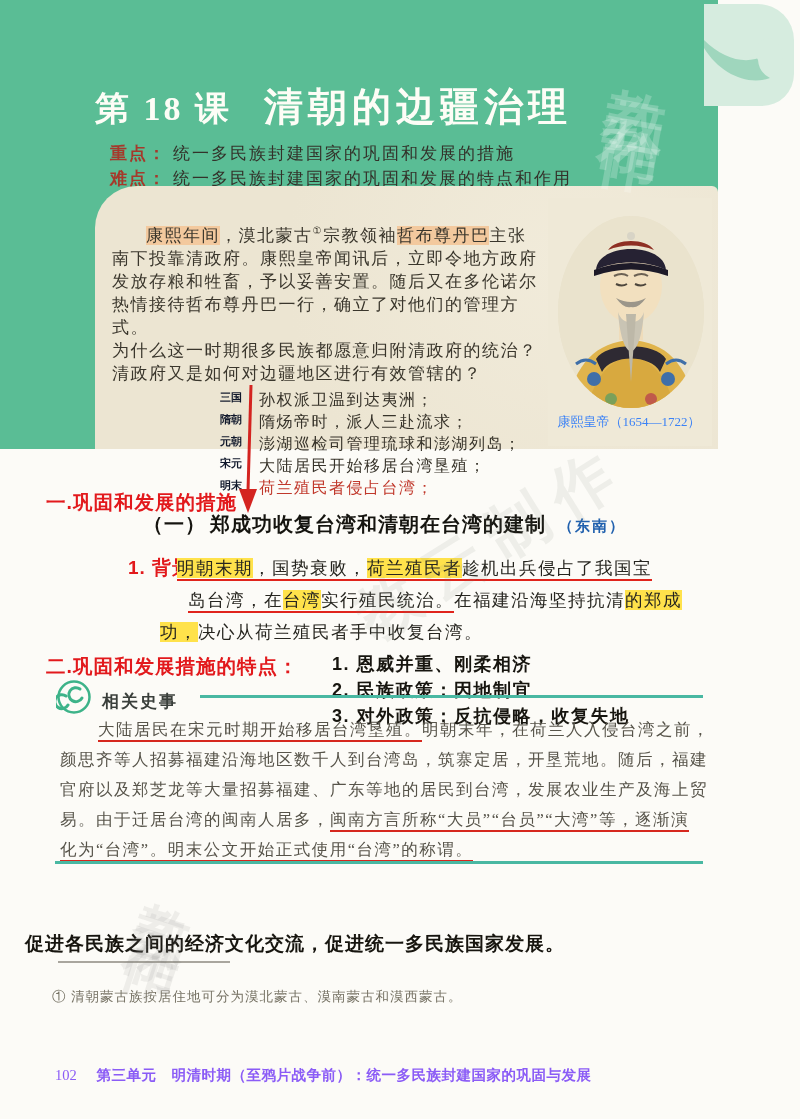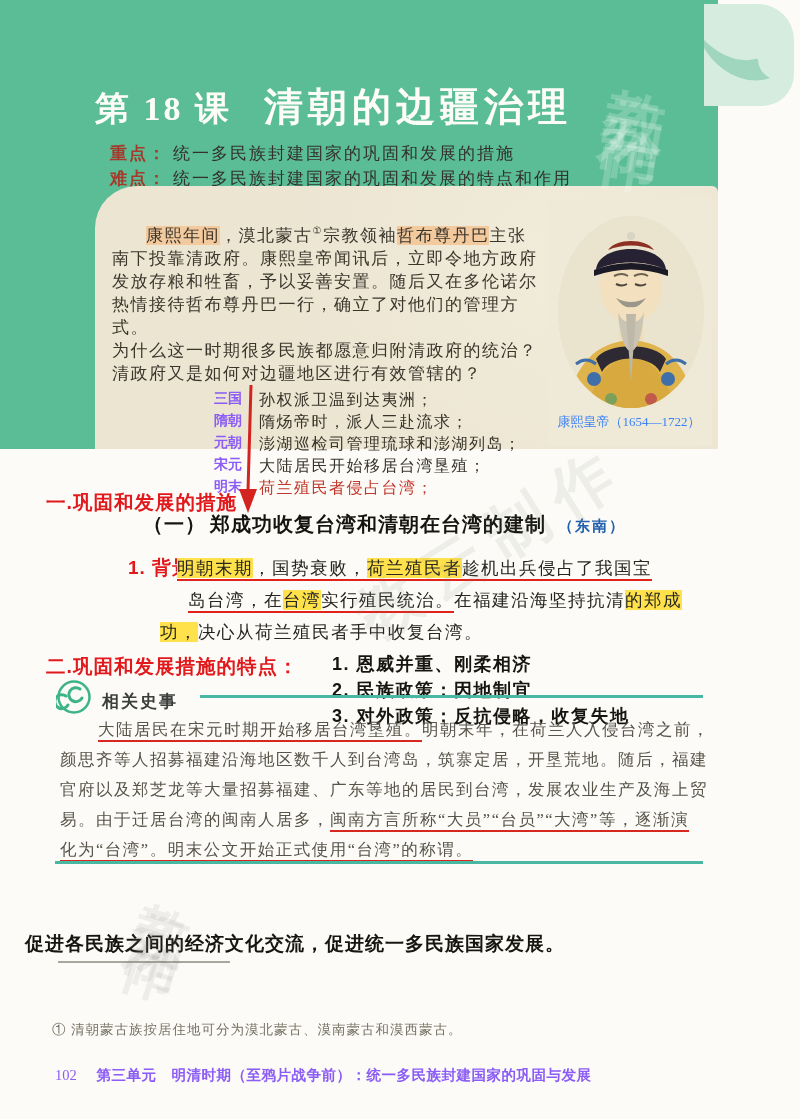--- a/index.html
+++ b/index.html
@@ -26,21 +26,21 @@
   sup.fn{font-size:10px;vertical-align:super;}
 
   
   .portrait-card{left:548px;top:198px;width:164px;height:248px;background:#efe9d7;}
   .caption{left:538px;top:413px;width:182px;text-align:center;font-size:13px;color:#3b82f6;letter-spacing:0;}
 
   
   .tl-row{white-space:nowrap;height:21px;}
   .tl-era{position:absolute;left:196px;width:46px;text-align:right;
           font-family:"Liberation Sans","DejaVu Sans",sans-serif;
-          font-weight:bold;font-size:14px;color:#8b5cf6;}
+          font-weight:bold;font-size:11px;color:#0f172a;}
   .tl-text{position:absolute;left:259px;font-size:16px;letter-spacing:1.5px;color:#37332a;}
   .tl-text.red{color:#c0382b;}
 
   
   .hand{font-family:"Liberation Sans","DejaVu Sans",sans-serif;font-weight:bold;}
   .red-head{color:#e2191c;font-size:19.5px;letter-spacing:1px;white-space:nowrap;}
   .sub-head{white-space:nowrap;color:#15140f;font-size:20px;letter-spacing:1px;}
   .sub-note{color:#2161ae;font-size:15px;margin-left:8px;letter-spacing:2px;}
   .bg-line{white-space:nowrap;font-size:17.5px;letter-spacing:1.5px;color:#26251f;}
   .hl-yellow{background:#ffe24b;}
@@ -49,21 +49,21 @@
 
   
   .rel-label{font-family:"Liberation Sans","DejaVu Sans",sans-serif;font-weight:bold;
              font-size:17px;color:#3a3f3b;letter-spacing:2px;}
   .teal-line{background:#49b8a2;height:2.5px;}
   .rel-line{white-space:nowrap;font-size:16.5px;letter-spacing:1.5px;color:#57544a;}
   .u-red2{border-bottom:2.5px solid #d6281e;padding-bottom:1px;}
 
   .sec3-line{white-space:nowrap;font-size:19px;letter-spacing:1px;color:#17150f;}
   .divider{width:172px;height:1.5px;background:#a9a69e;}
-  .footnote{font-size:13.5px;color:#767264;letter-spacing:1px;white-space:nowrap;margin-top:33px;}
+  .footnote{font-size:13.5px;color:#767264;letter-spacing:1px;white-space:nowrap;}
   .footer{white-space:nowrap;font-size:14.5px;color:#8b5cf6;}
   .footer .unit{font-family:"Liberation Sans","DejaVu Sans",sans-serif;font-weight:bold;margin-left:16px;letter-spacing:0.5px;}
 
   
   .wm{font-size:62px;font-weight:bold;letter-spacing:14px;pointer-events:none;
       font-family:"DejaVu Serif",serif;}
   .wm.v{writing-mode:vertical-rl;}
 </style>
 </head>
 <body>

